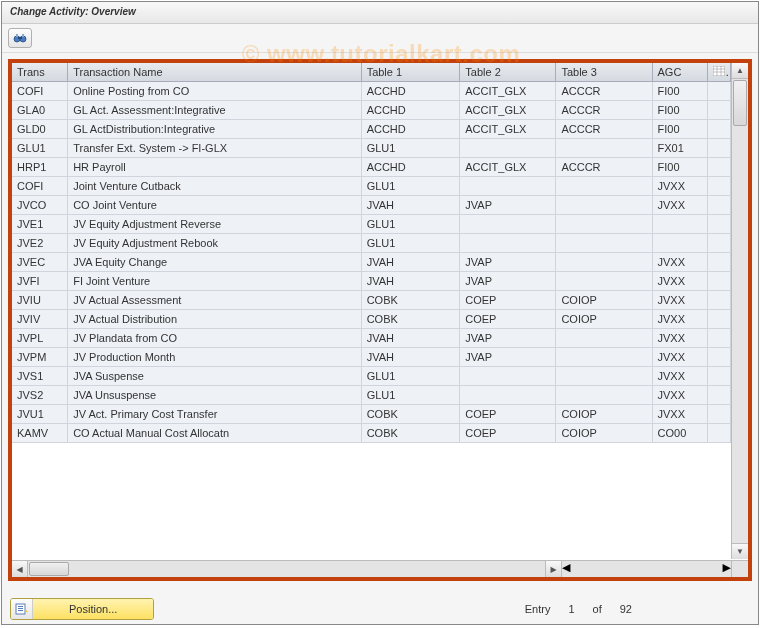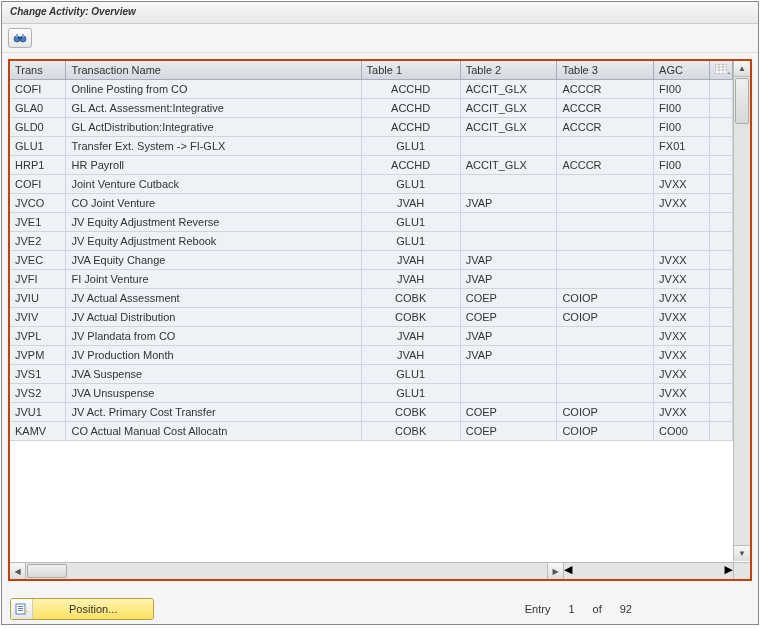--- a/index.html
+++ b/index.html
@@ -55,21 +55,21 @@
       transform: translateX(-50%);
       font-size: 24px;
       color: rgba(255,140,0,0.25);
       font-weight: bold;
       pointer-events: none;
       z-index: 10;
       letter-spacing: 0.5px;
     }
     .table-area {
       margin: 6px;
-      border: 2px solid #c2410c;
+      border: 4px solid #c2410c;
       background: #fff;
       height: 522px;
       position: relative;
       overflow: hidden;
     }
     .grid {
       display: table;
       width: 100%;
       border-collapse: collapse;
       table-layout: fixed;
@@ -99,21 +99,21 @@
       padding: 3px 5px;
       color: #333;
       white-space: nowrap;
       overflow: hidden;
       text-overflow: ellipsis;
       height: 17px;
     }
     .cell { display: table-cell; }
     .col-trans { width: 44px; }
     .col-name { width: 232px; }
-    .col-t1 { width: 78px; text-align: center; }
+    .col-t1 { width: 78px; }
     .col-t2 { width: 76px; }
     .col-t3 { width: 76px; }
     .col-agc { width: 44px; }
     .col-end { width: 18px; }
     .vscroll {
       position: absolute;
       right: 0;
       top: 0;
       bottom: 18px;
       width: 17px;
@@ -196,20 +196,21 @@
       <svg width="14" height="12" viewBox="0 0 14 12">
         <circle cx="4" cy="7" r="3" fill="#4a7cc4" stroke="#2a4a7c" stroke-width="0.8"></circle>
         <circle cx="10" cy="7" r="3" fill="#4a7cc4" stroke="#2a4a7c" stroke-width="0.8"></circle>
         <rect x="5" y="5" width="4" height="2" fill="#2a4a7c"></rect>
         <rect x="3" y="2" width="2" height="3" fill="#8aa8d4"></rect>
         <rect x="9" y="2" width="2" height="3" fill="#8aa8d4"></rect>
       </svg>
     </div>
   </div>
 
+  <div class="watermark">© www.tutorialkart.com</div>
 
   <div class="table-area">
     <div class="table-wrap">
       <div class="grid">
         <div class="grid-header">
           <div class="cell col-trans">Trans</div>
           <div class="cell col-name">Transaction Name</div>
           <div class="cell col-t1">Table 1</div>
           <div class="cell col-t2">Table 2</div>
           <div class="cell col-t3">Table 3</div>

